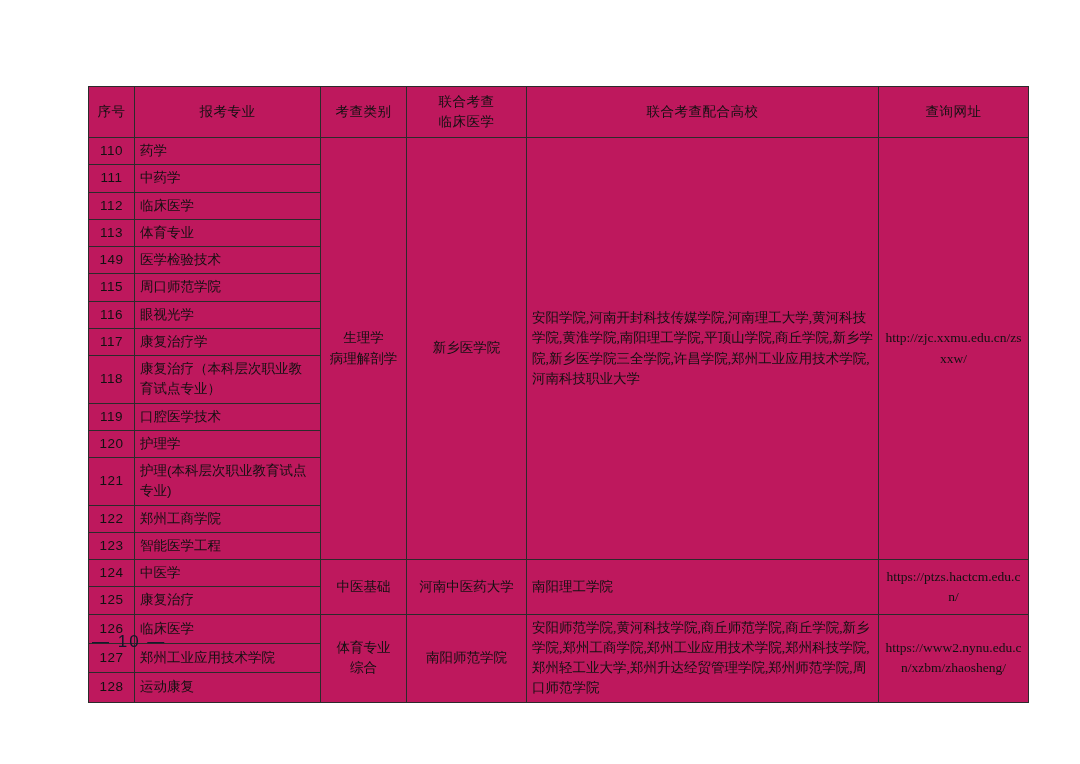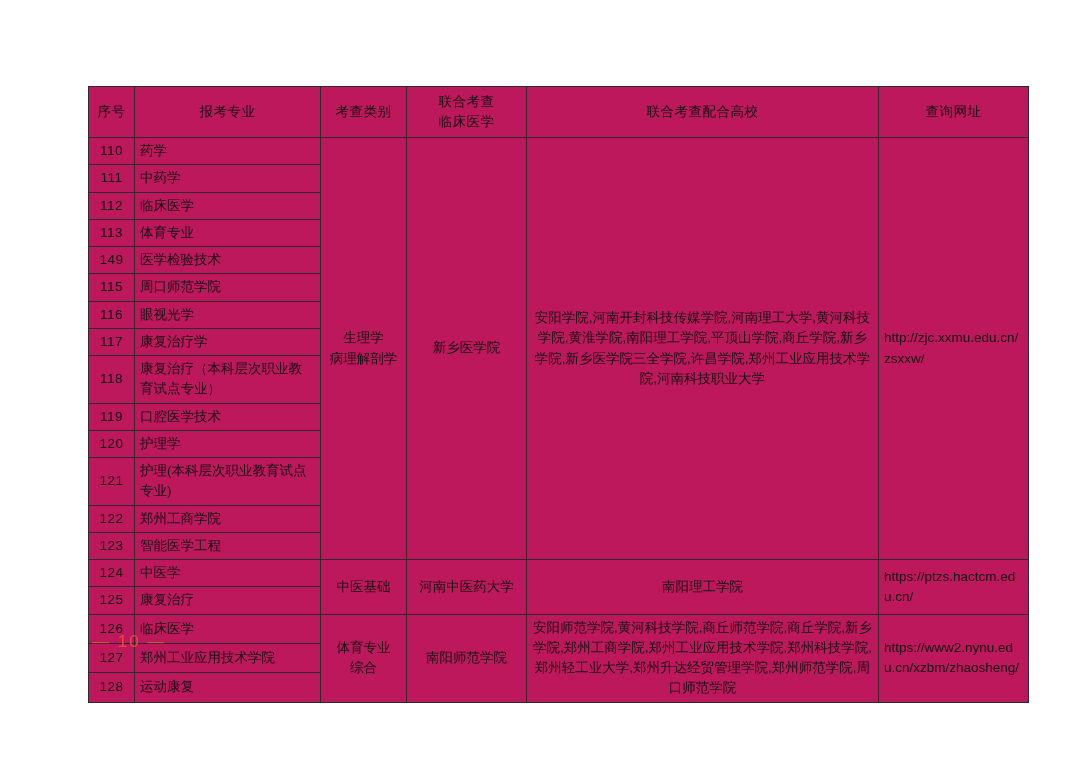--- a/index.html
+++ b/index.html
@@ -67,41 +67,42 @@
     text-align: left;
     padding-left: 8px;
     font-size: 13.5px;
   }
   td.center {
     text-align: center;
     font-size: 13.5px;
     line-height: 1.6;
   }
   td.coop {
-    text-align: center;
-    font-size: 13px;
-    line-height: 1.75;
-    padding: 6px 8px;
-  }
-  td.url {
     text-align: left;
     font-size: 13px;
     line-height: 1.75;
     padding: 6px 8px;
-    font-family: Liberation Sans, sans-serif;
+    font-family: Liberation Serif, serif;
+  }
+  td.url {
+    text-align: center;
+    font-size: 13px;
+    line-height: 1.75;
+    padding: 6px 8px;
+    font-family: Liberation Serif, serif;
     word-break: break-all;
   }
   .rowh { height: 24px; }
   .page-num {
     position: absolute;
     left: 92px;
     top: 632px;
     font-size: 17px;
     letter-spacing: 2px;
-    color: #ef4444;
+    color: #0f172a;
   }
 </style>
 </head>
 <body>
 
 <div class="page">
 
   <div class="table-wrap">
     <table class="main">
       <colgroup>

